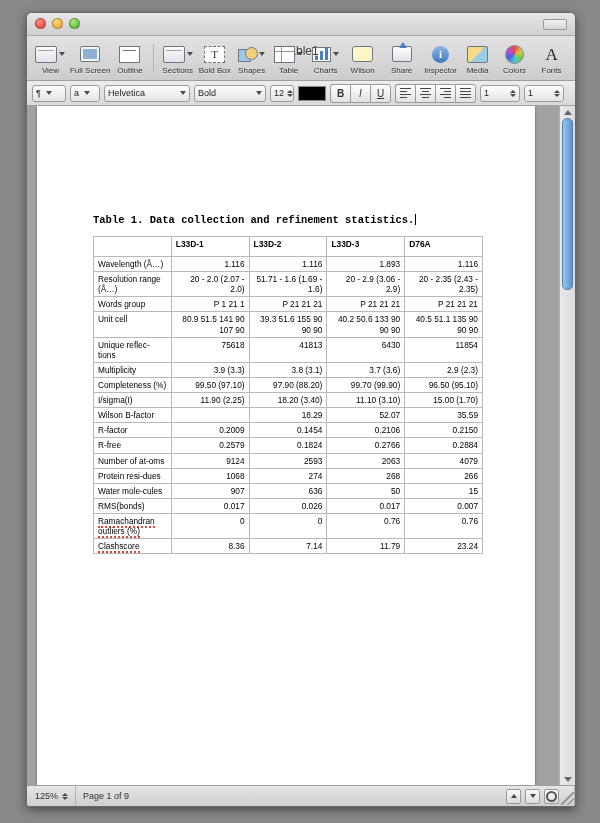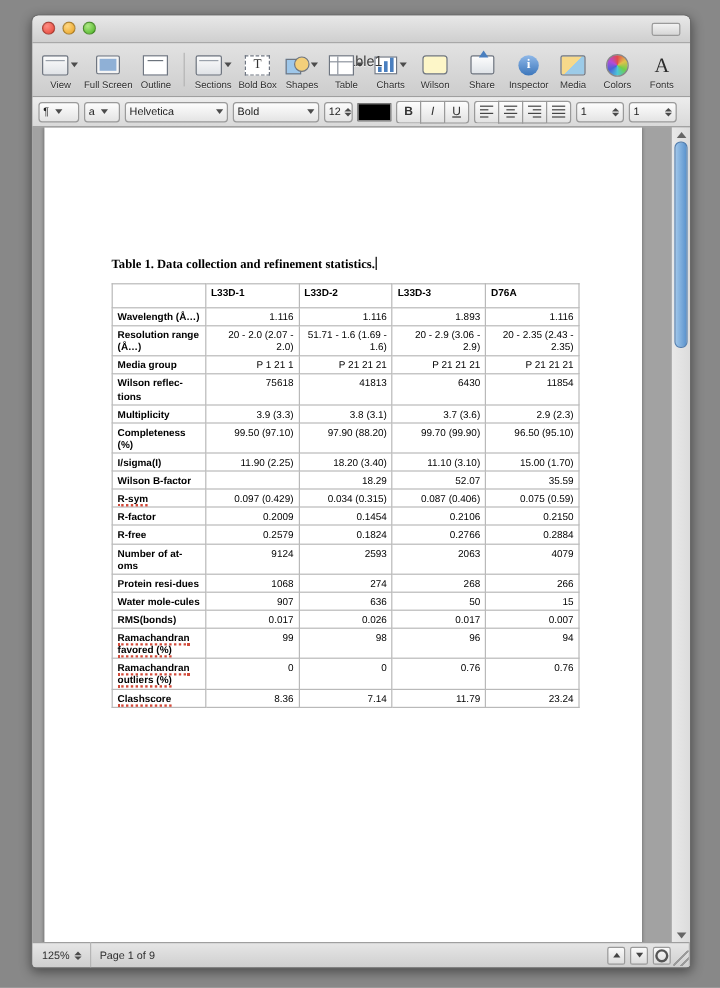--- a/index.html
+++ b/index.html
@@ -310,21 +310,21 @@
     top: 0;
     width: 498px;
     height: 700px;
     background: #fff;
     box-shadow: 0 0 3px rgba(0,0,0,0.4);
   }
   .doc-title {
     position: absolute;
     left: 56px;
     top: 108px;
-    font-family: Liberation Serif, serif;
+    font-family: Liberation Mono, monospace;
     font-size: 10.5px;
     font-weight: bold;
     color: #000;
   }
   .doc-title .caret {
     display: inline-block;
     width: 1px; height: 11px;
     background: #000;
     vertical-align: -2px;
     margin-left: 1px;
@@ -348,21 +348,21 @@
   }
   table.stats thead th {
     height: 15px;
     font-weight: bold;
     text-align: left;
     font-size: 8.4px;
   }
   table.stats thead th.corner { border-top-color: #b9b9b9; }
   table.stats tbody th {
     text-align: left;
-    font-weight: bold;
+    font-weight: normal;
     width: 82px;
     font-size: 8.3px;
   }
   table.stats td { text-align: right; }
   .spellerr {
     border-bottom: 2px dotted #d24a3a;
     padding-bottom: 0px;
   }
 
   
@@ -687,28 +687,35 @@
                 <td>1.116</td>
               </tr>
               <tr>
                 <th>Resolution range (Å…)</th>
                 <td>20 - 2.0 (2.07 - 2.0)</td>
                 <td>51.71 - 1.6 (1.69 - 1.6)</td>
                 <td>20 - 2.9 (3.06 - 2.9)</td>
                 <td>20 - 2.35 (2.43 - 2.35)</td>
               </tr>
               <tr>
-                <th>Media group</th>
+                <th>Words group</th>
                 <td>P 1 21 1</td>
                 <td>P 21 21 21</td>
                 <td>P 21 21 21</td>
                 <td>P 21 21 21</td>
               </tr>
               <tr>
-                <th>Wilson reflec-tions</th>
+                <th>Unit cell</th>
+                <td>80.9 51.5 141 90 107 90</td>
+                <td>39.3 51.6 155 90 90 90</td>
+                <td>40.2 50.6 133 90 90 90</td>
+                <td>40.5 51.1 135 90 90 90</td>
+              </tr>
+              <tr>
+                <th>Unique reflec-tions</th>
                 <td>75618</td>
                 <td>41813</td>
                 <td>6430</td>
                 <td>11854</td>
               </tr>
               <tr>
                 <th>Multiplicity</th>
                 <td>3.9 (3.3)</td>
                 <td>3.8 (3.1)</td>
                 <td>3.7 (3.6)</td>
@@ -729,27 +736,20 @@
                 <td>15.00 (1.70)</td>
               </tr>
               <tr>
                 <th>Wilson B-factor</th>
                 <td></td>
                 <td>18.29</td>
                 <td>52.07</td>
                 <td>35.59</td>
               </tr>
               <tr>
-                <th><span class="spellerr">R-sym</span></th>
-                <td>0.097 (0.429)</td>
-                <td>0.034 (0.315)</td>
-                <td>0.087 (0.406)</td>
-                <td>0.075 (0.59)</td>
-              </tr>
-              <tr>
                 <th>R-factor</th>
                 <td>0.2009</td>
                 <td>0.1454</td>
                 <td>0.2106</td>
                 <td>0.2150</td>
               </tr>
               <tr>
                 <th>R-free</th>
                 <td>0.2579</td>
                 <td>0.1824</td>
@@ -776,27 +776,20 @@
                 <td>636</td>
                 <td>50</td>
                 <td>15</td>
               </tr>
               <tr>
                 <th>RMS(bonds)</th>
                 <td>0.017</td>
                 <td>0.026</td>
                 <td>0.017</td>
                 <td>0.007</td>
-              </tr>
-              <tr>
-                <th><span class="spellerr">Ramachandran favored (%)</span></th>
-                <td>99</td>
-                <td>98</td>
-                <td>96</td>
-                <td>94</td>
               </tr>
               <tr>
                 <th><span class="spellerr">Ramachandran outliers (%)</span></th>
                 <td>0</td>
                 <td>0</td>
                 <td>0.76</td>
                 <td>0.76</td>
               </tr>
               <tr>
                 <th><span class="spellerr">Clashscore</span></th>

